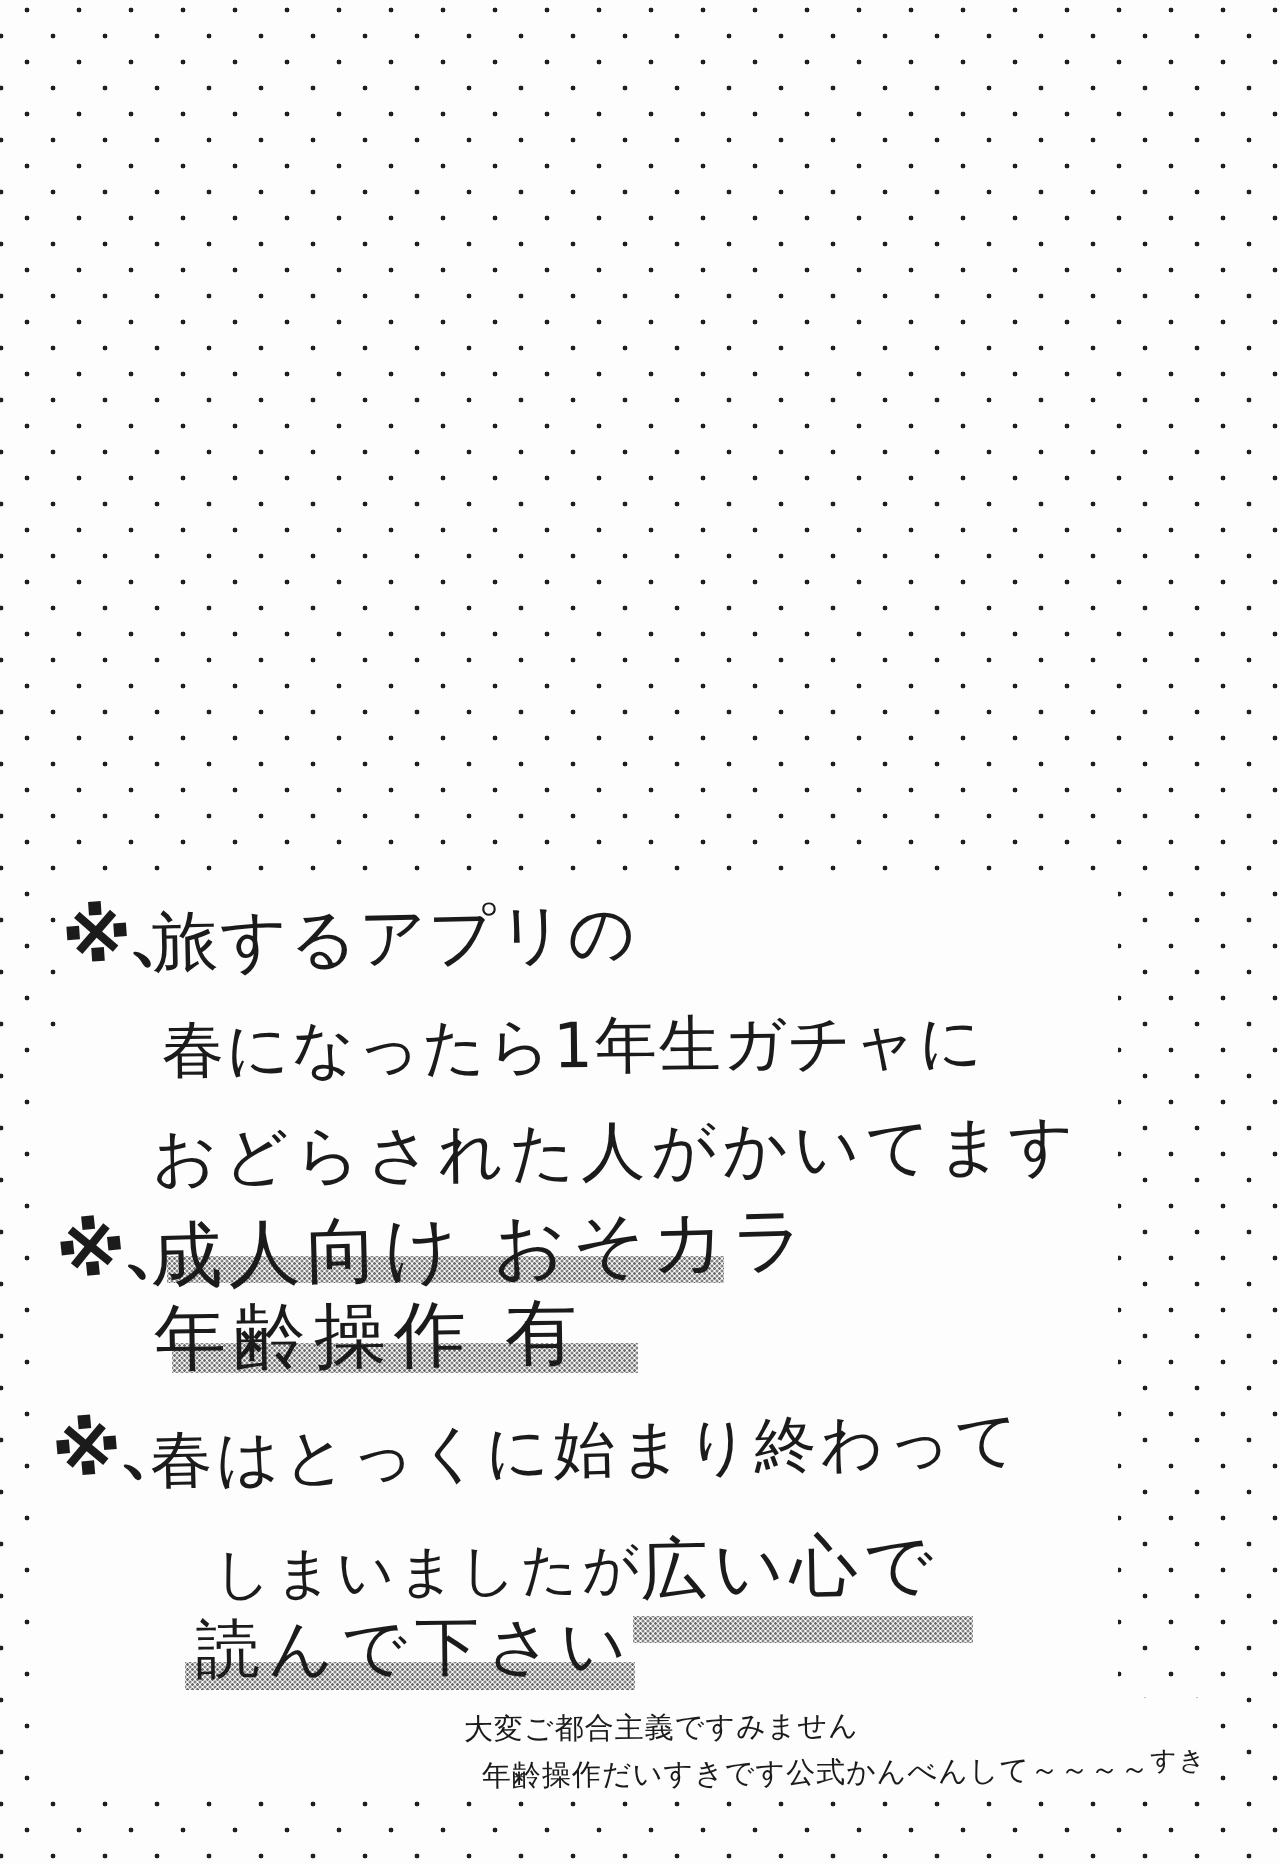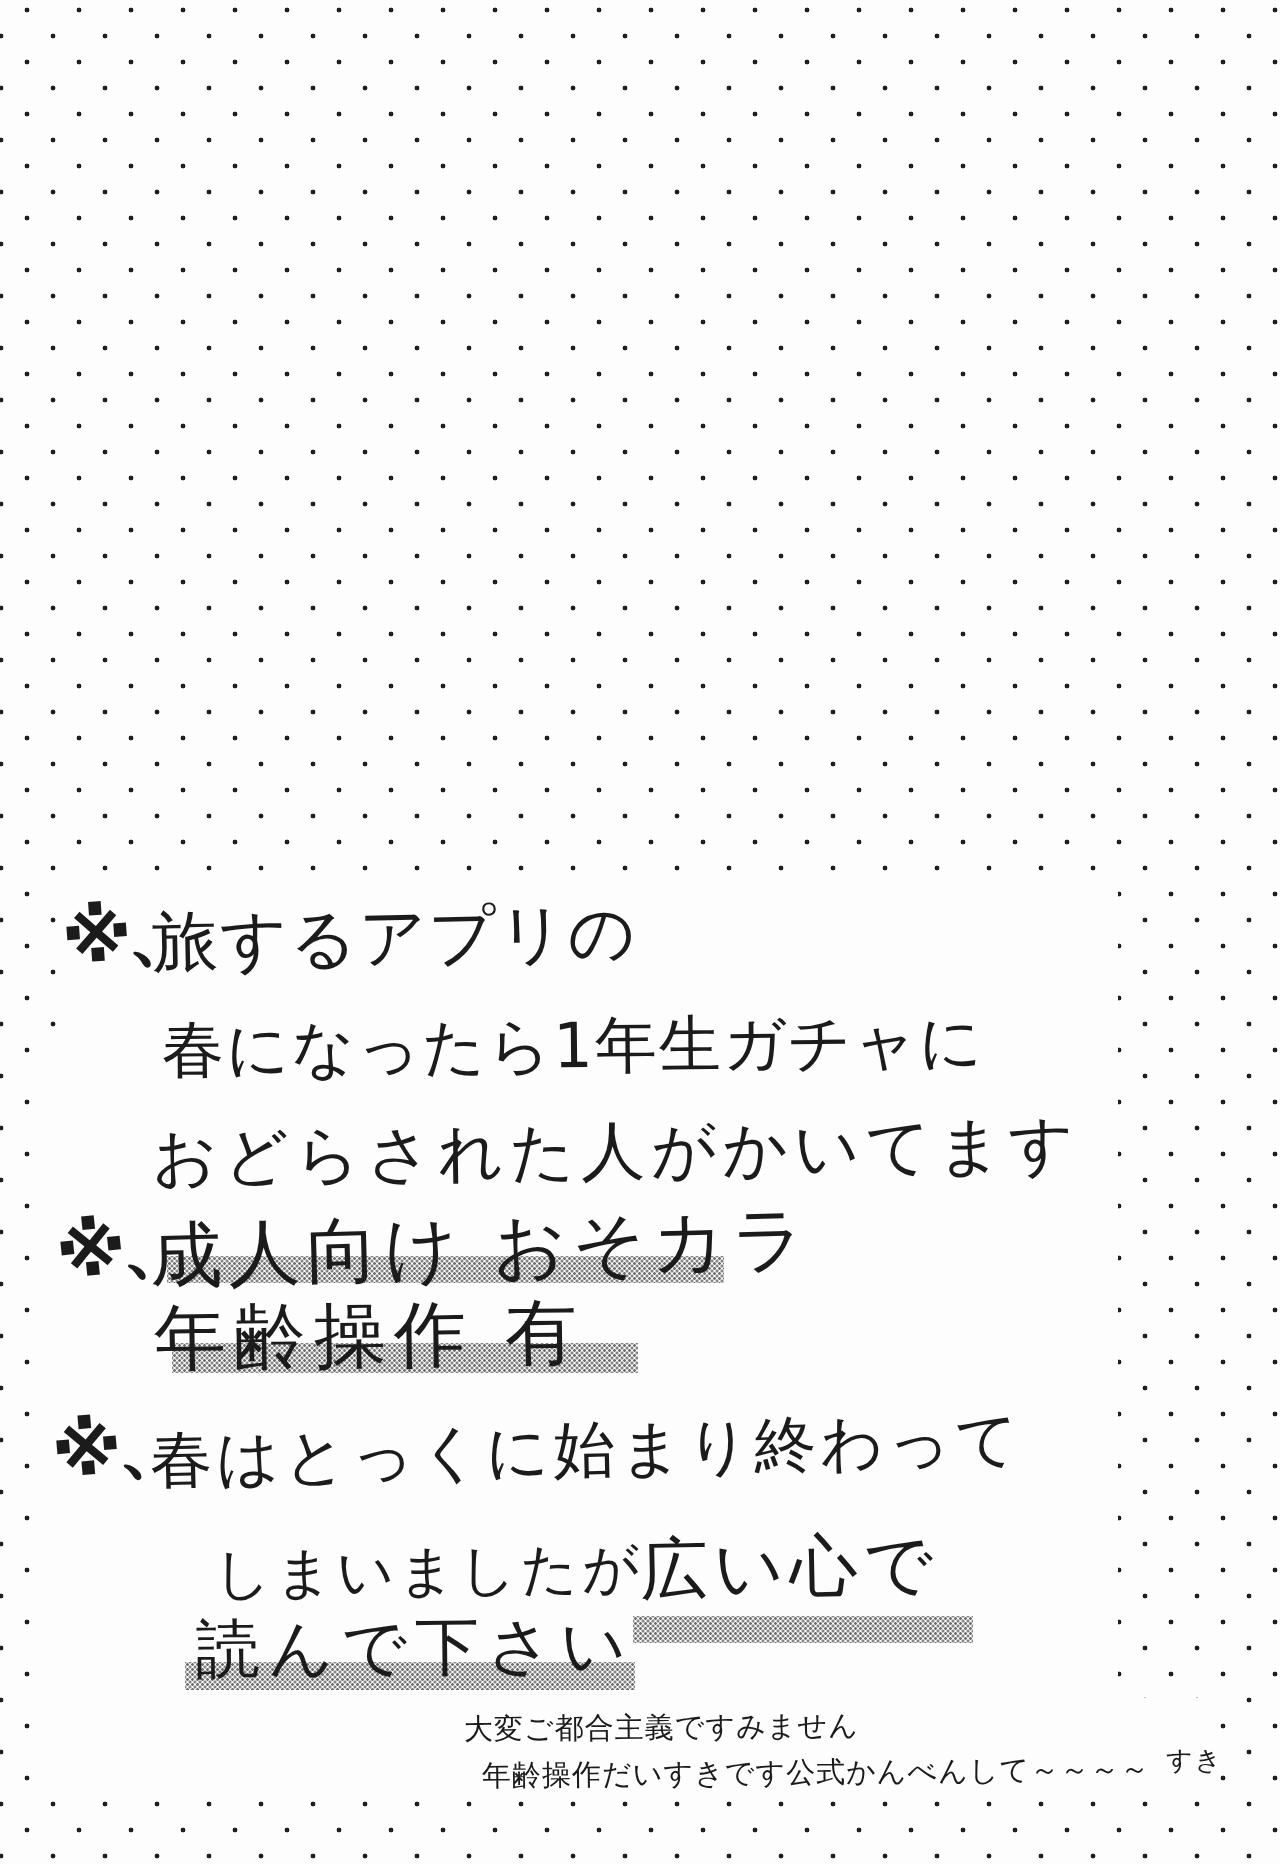--- a/index.html
+++ b/index.html
@@ -47,21 +47,21 @@
   .n2l1{left:150px; top:1208px; font-size:72px; letter-spacing:6px; transform:rotate(-1.5deg);}
   .n2l2{left:154px; top:1296px; font-size:72px; letter-spacing:8px; transform:rotate(-0.8deg);}
 
   .n3l1{left:150px; top:1416px; font-size:62px; letter-spacing:4px; transform:rotate(-1.4deg);}
   .n3l2a{left:214px; top:1540px; font-size:56px; letter-spacing:4px; transform:rotate(-0.8deg);}
   .n3l2b{left:640px; top:1530px; font-size:68px; letter-spacing:6px; transform:rotate(-1.2deg);}
   .n3l3{left:196px; top:1612px; font-size:64px; letter-spacing:8px; transform:rotate(-0.6deg);}
 
   .f1{left:464px; top:1712px; font-size:29px; letter-spacing:1px; transform:rotate(-0.6deg);}
   .f2{left:482px; top:1757px; font-size:29px; letter-spacing:1px; transform:rotate(-0.6deg);}
-  .sig{left:1150px; top:1746px; font-size:26px; letter-spacing:2px;margin-left:16px;}
+  .sig{left:1150px; top:1746px; font-size:26px; letter-spacing:2px;}
 
   
   .tone{
     position:absolute;
     background-image:
       radial-gradient(circle, #4a4a4a 1.15px, rgba(0,0,0,0) 1.55px),
       radial-gradient(circle, #4a4a4a 1.15px, rgba(0,0,0,0) 1.55px);
     background-size:5px 5px, 5px 5px;
     background-position:0 0, 2.5px 2.5px;
     opacity:.8;

